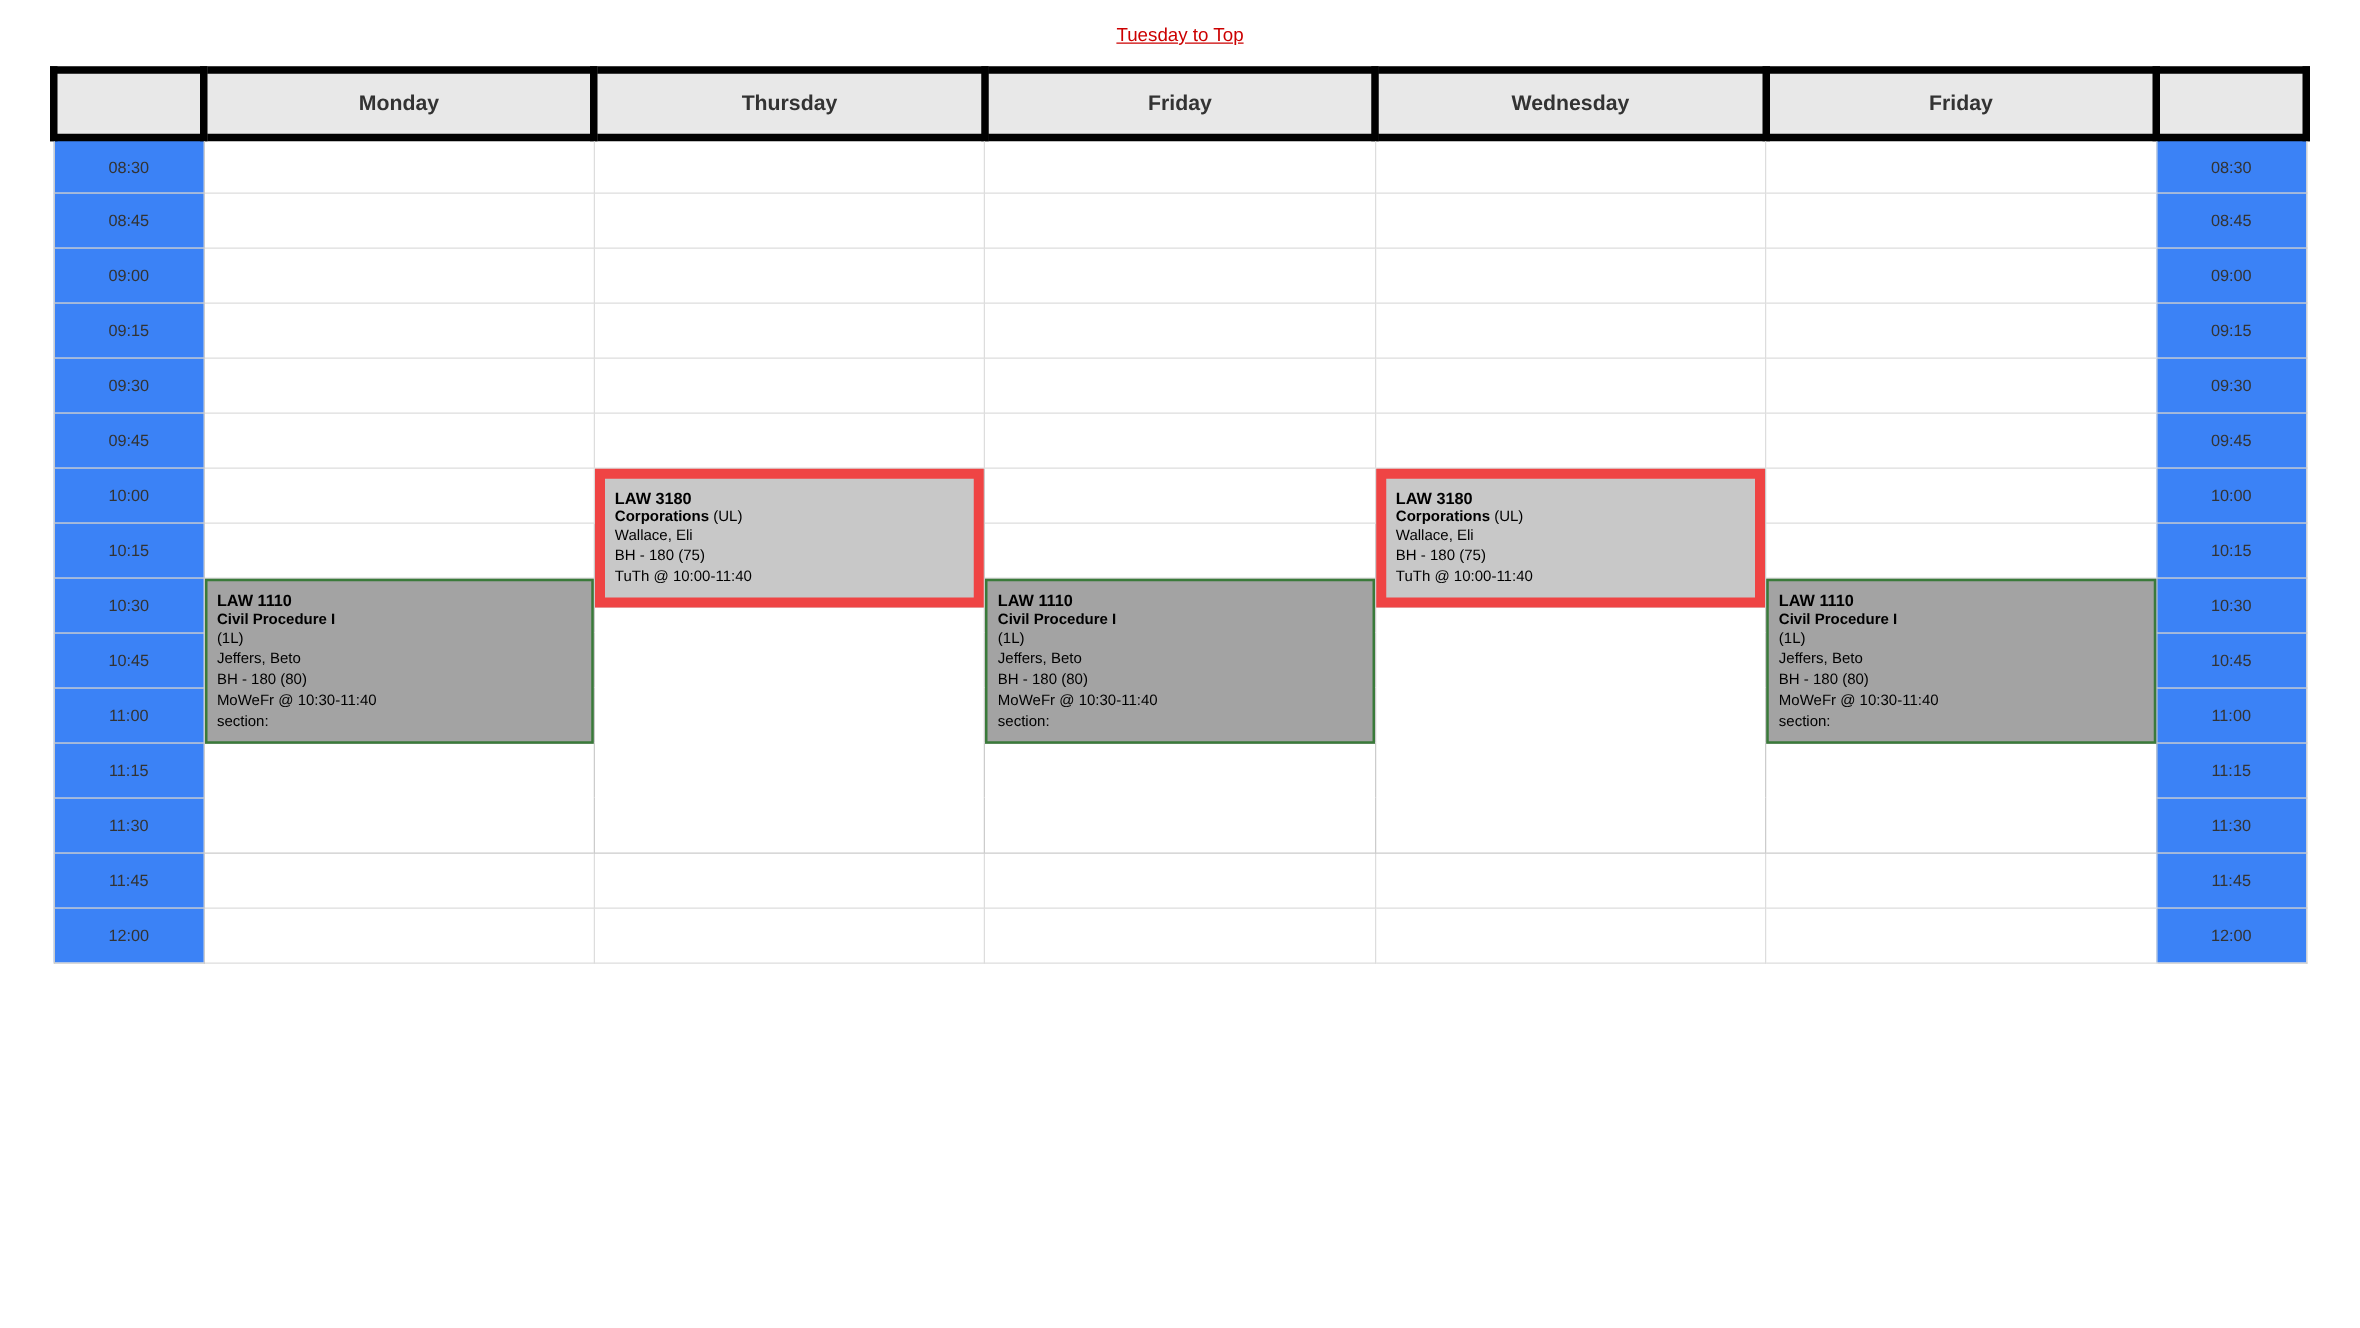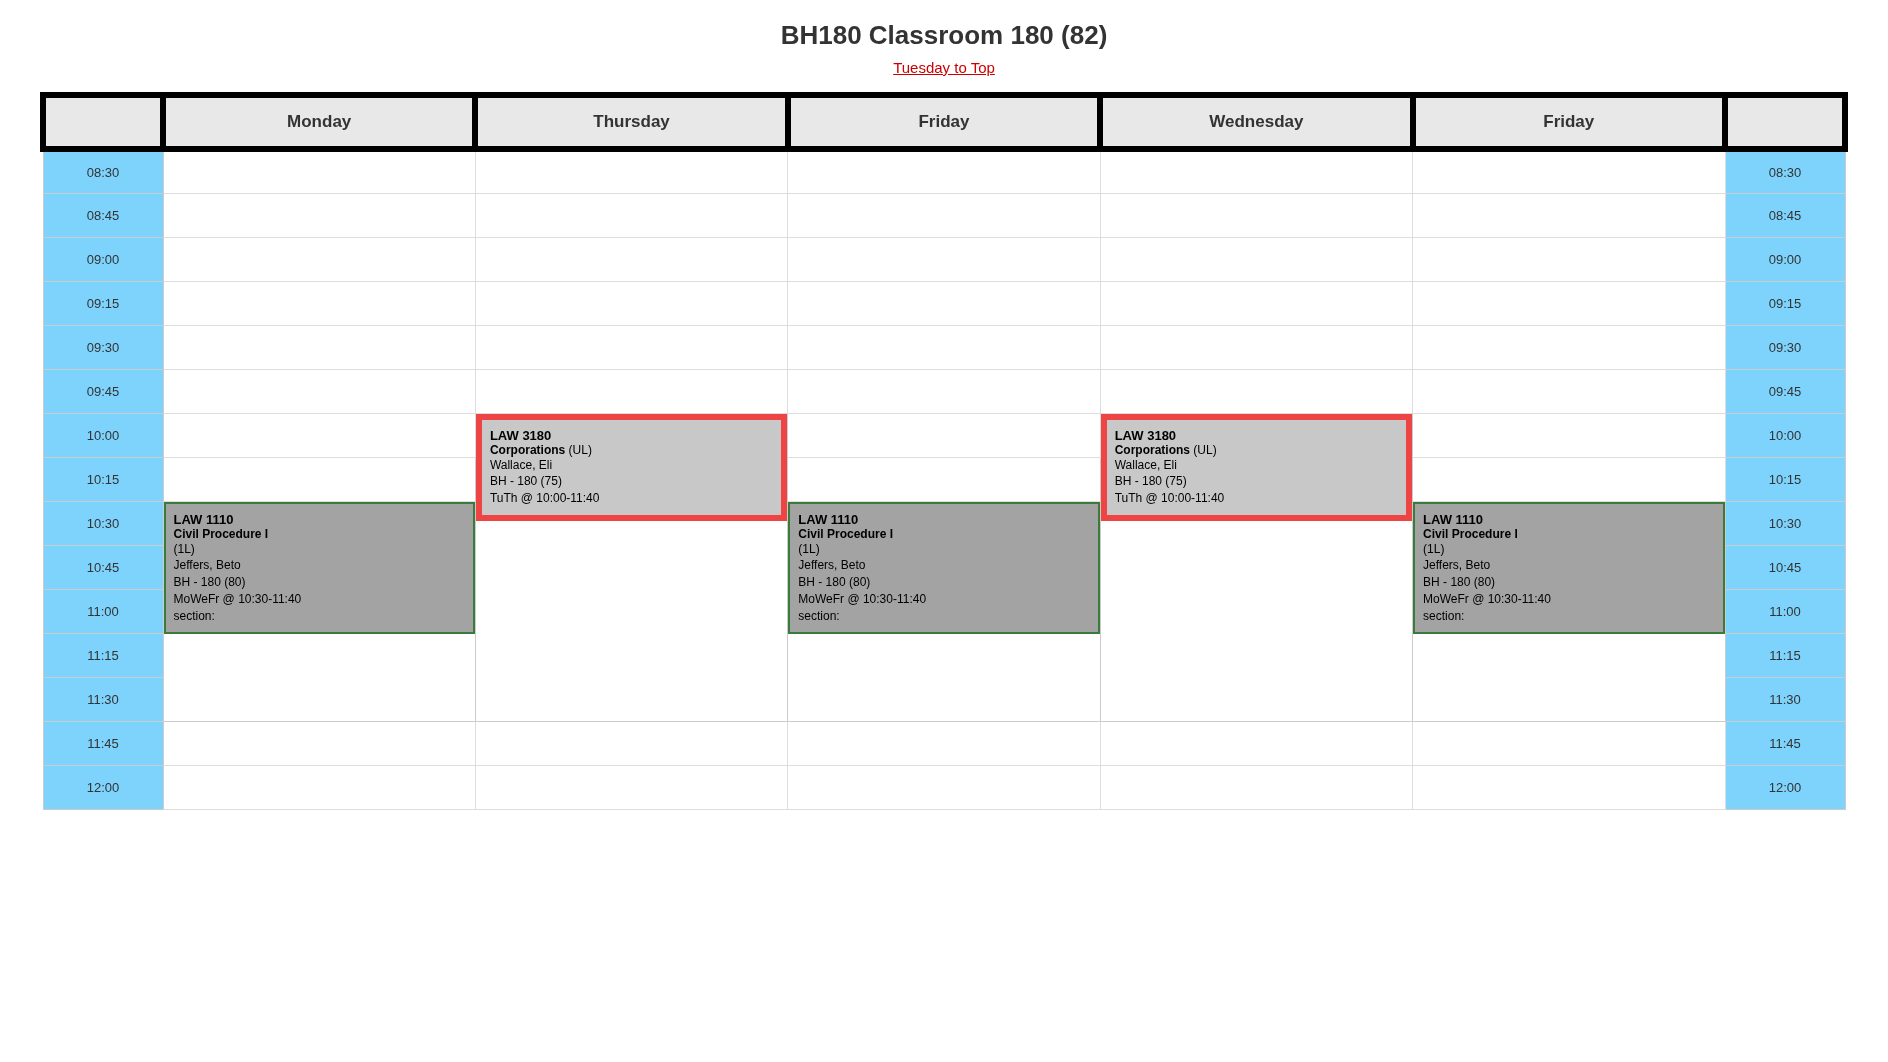--- a/index.html
+++ b/index.html
@@ -39,21 +39,21 @@
       font-weight: bold;
       text-align: center;
     }
     .time-col {
       width: 120px;
     }
     .day-col {
       width: calc((100% - 240px) / 5);
     }
     .time-cell {
-      background: #7dd3fc;
+      background: #3b82f6;
       border: 1px solid #ccc;
       text-align: center;
       font-size: 13px;
       padding: 6px 18px;
       height: 44px;
       vertical-align: middle;
     }
     .empty-cell {
       border: 1px solid #ddd;
       height: 44px;
@@ -67,21 +67,21 @@
     }
     .event-block-green {
       background: #a3a3a3;
       border: 2px solid #3a7a3a;
       padding: 8px;
       height: 100%;
       color: #000;
     }
     .event-block-gray {
       background: #c8c8c8;
-      border: 6px solid #ef4444;
+      border: 8px solid #ef4444;
       padding: 8px;
       height: 100%;
       color: #000;
     }
     .event-course {
       font-size: 13px;
       font-weight: bold;
     }
     .event-title {
       font-size: 12px;
@@ -93,21 +93,20 @@
     .event-detail {
       font-size: 12px;
       line-height: 1.4;
     }
     
   </style>
 </head>
 <body>
 
 <div class="page-container">
-  <div class="page-title">BH180 Classroom 180 (82)</div>
   <div class="return-link">Tuesday to Top</div>
 
   <table class="schedule-table">
     <colgroup>
       <col class="time-col">
       <col class="day-col">
       <col class="day-col">
       <col class="day-col">
       <col class="day-col">
       <col class="day-col">

